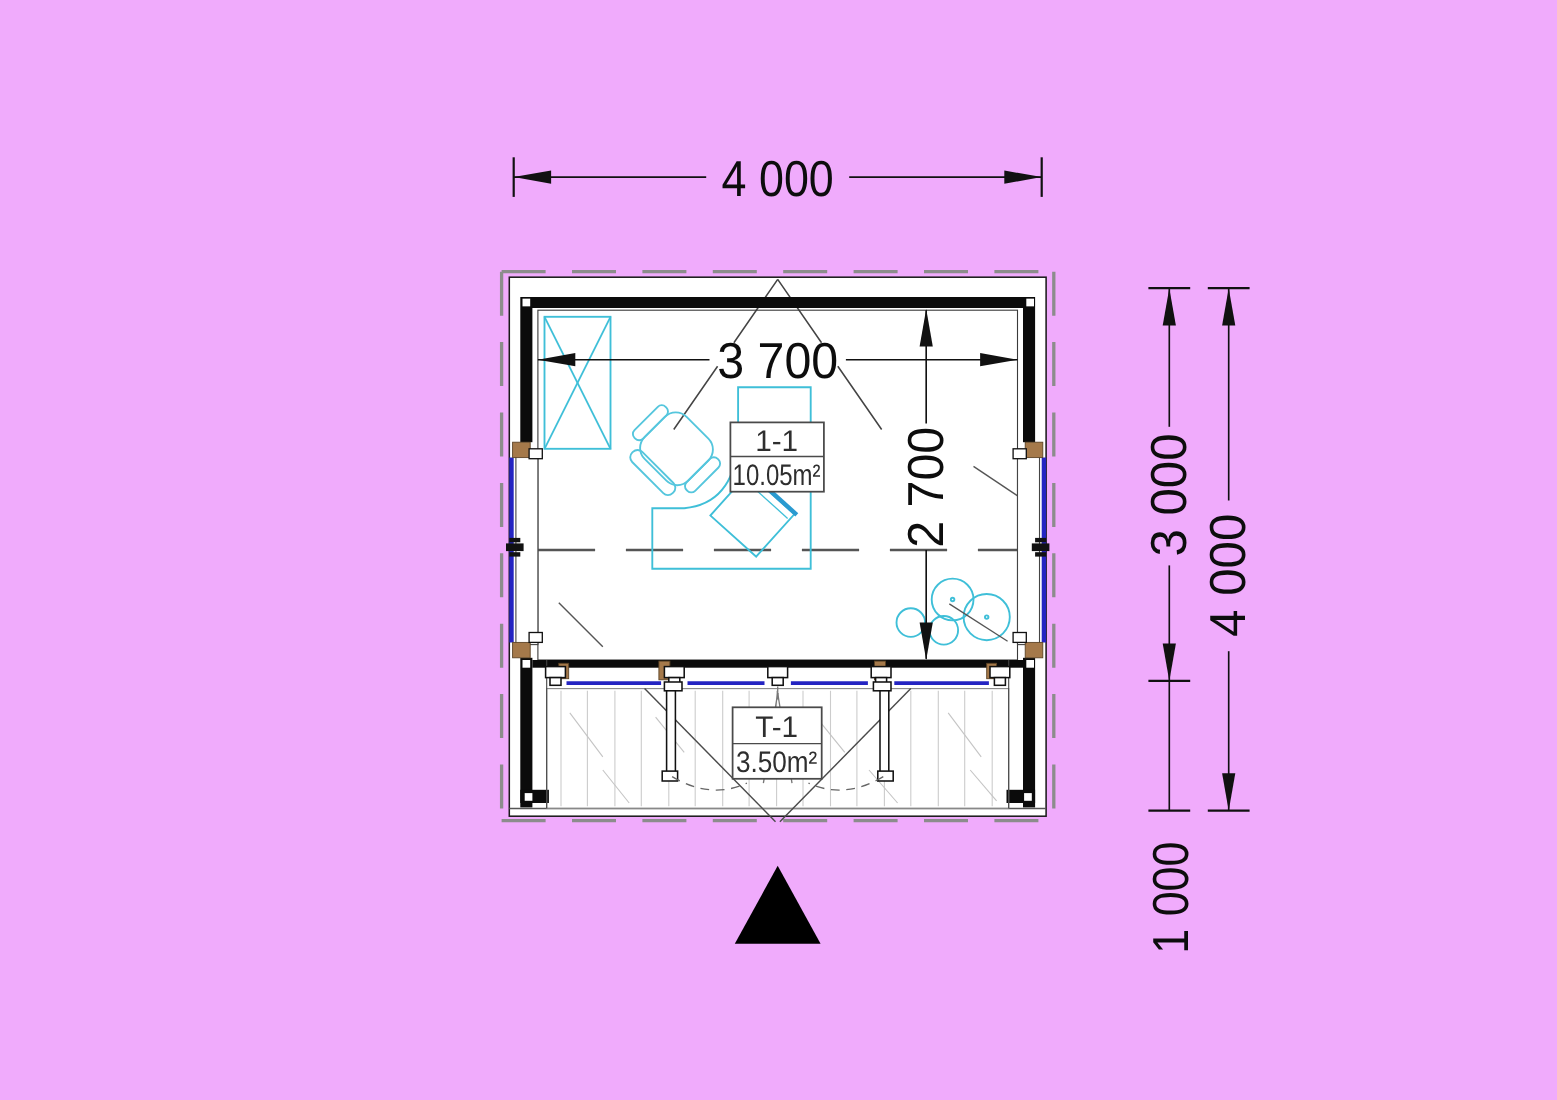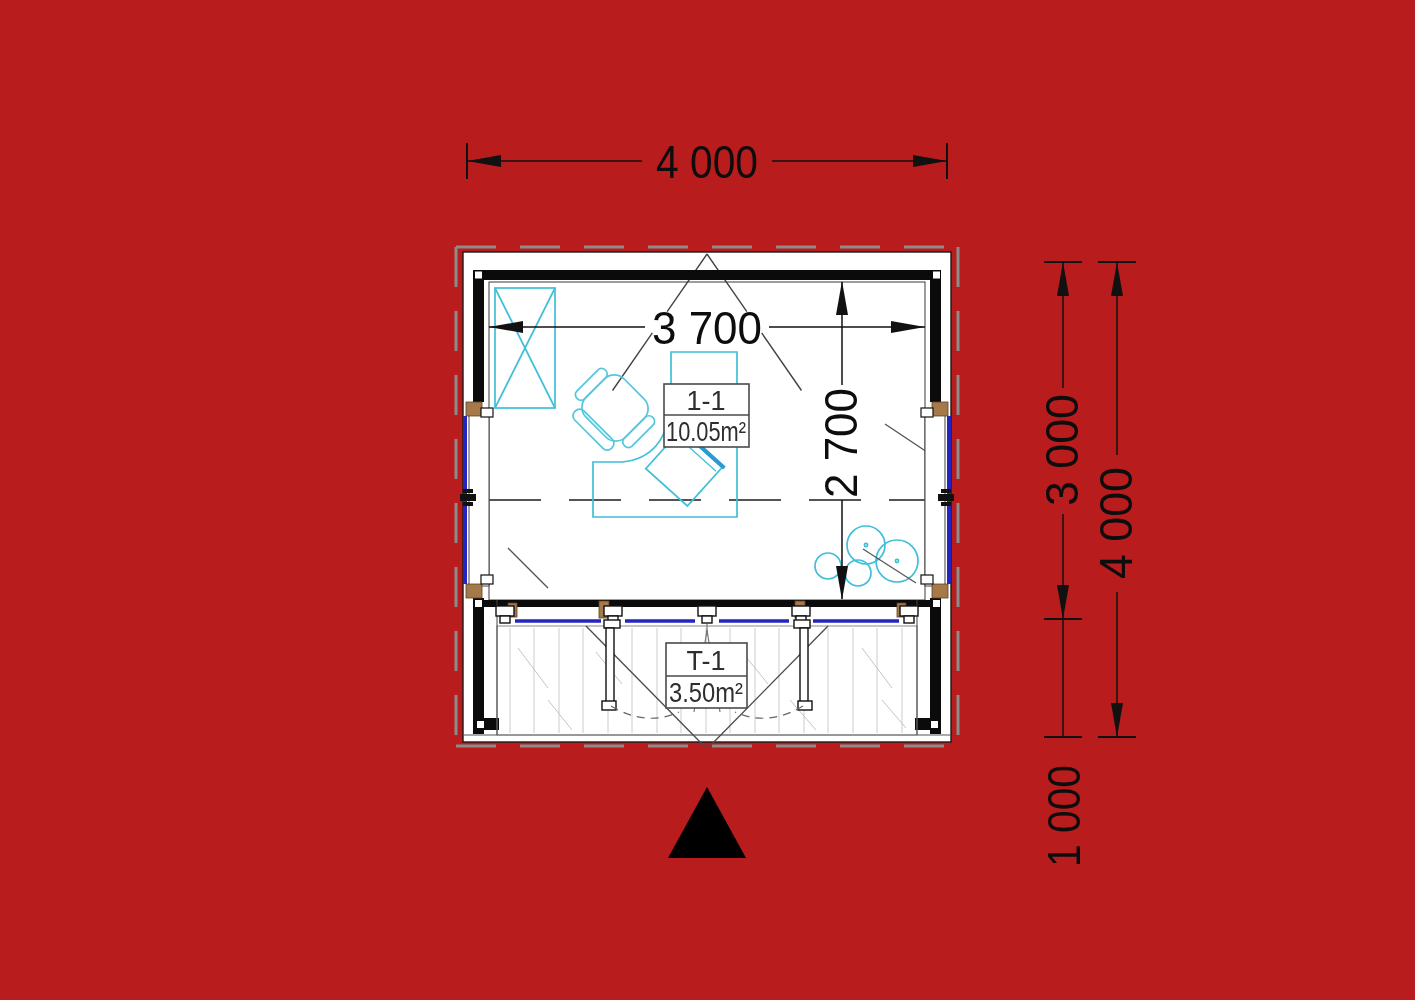--- a/index.html
+++ b/index.html
@@ -1,16 +1,16 @@
 <!DOCTYPE html>
 <html><head>
 <meta charset="utf-8">
 <style>
   html,body{margin:0;padding:0;background:#ffffff;}
-  #stage{position:relative;width:1415px;height:1000px;background:#b91c1c;overflow:hidden;
+  #stage{position:relative;width:1415px;height:1000px;background:#f0abfc;overflow:hidden;
          font-family:"Liberation Sans", sans-serif;}
   svg text{font-family:"Liberation Sans","DejaVu Sans",sans-serif;}
   .dimtxt{fill:#0d0d0d;font-size:46px;}
   .lbltxt{fill:#2e2e2e;font-size:27px;}
 </style>
 </head>
 <body>
 
 <div id="stage">
 <svg width="1415" height="1000" viewBox="0 0 1415 1000">

